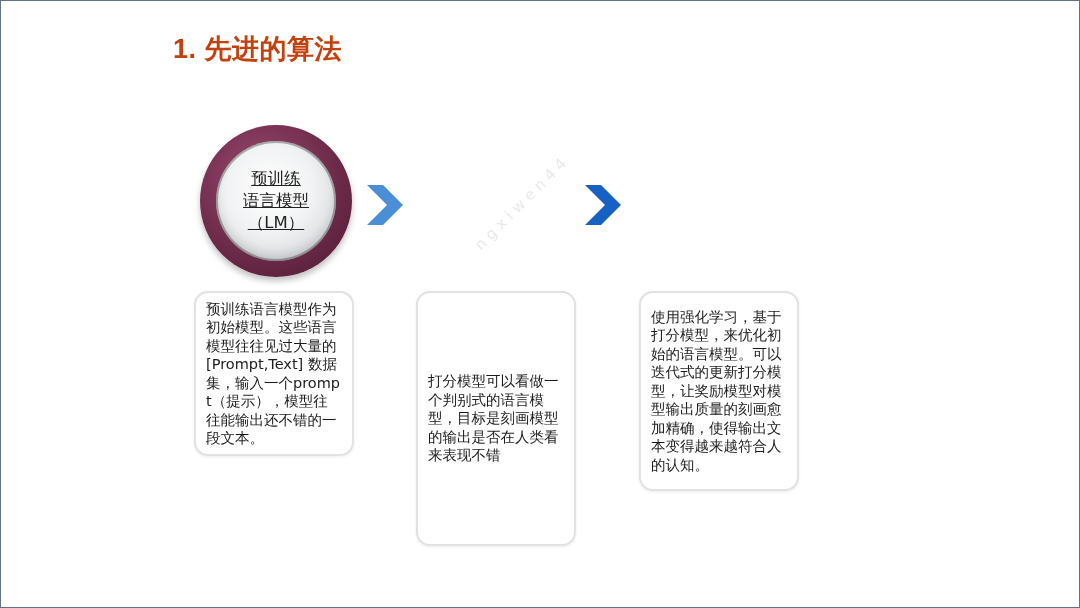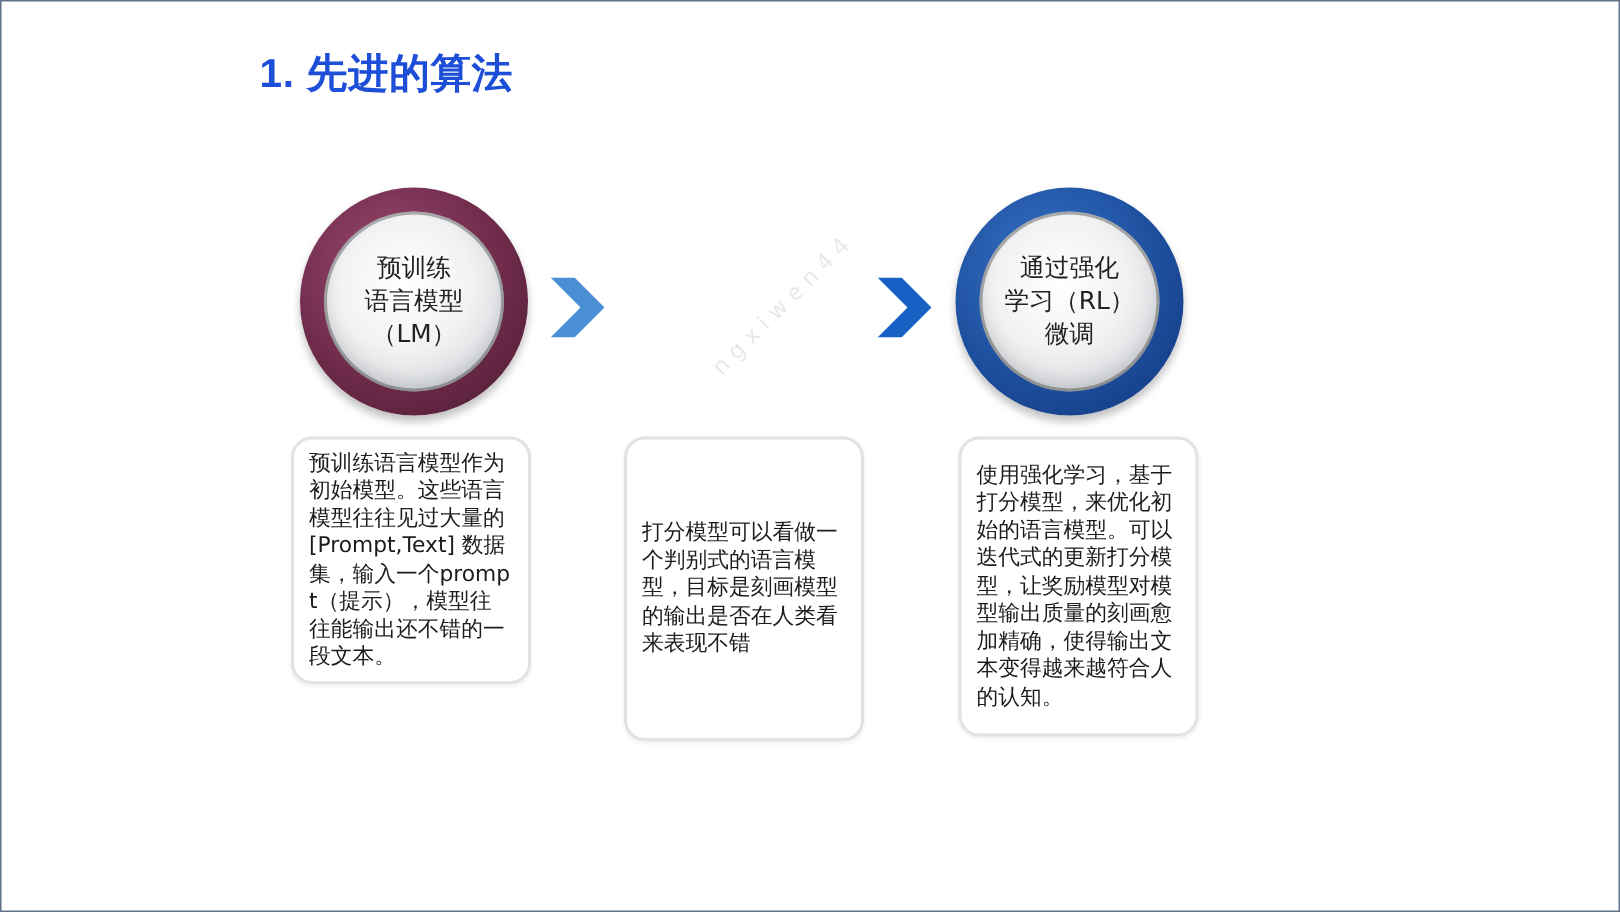--- a/index.html
+++ b/index.html
@@ -9,59 +9,60 @@
       font-family: "DejaVu Sans", "Liberation Sans", sans-serif;
     }
     .slide {
       position: relative;
       width: 1078px; height: 606px;
       border: 1px solid #5f7288;
       background: #ffffff;
     }
     .title {
       position: absolute; left: 172px; top: 30px;
-      font-size: 27px; font-weight: bold; color: #1d4ed8;
+      font-size: 27px; font-weight: bold; color: #c2410c;
       letter-spacing: 0.5px;
       font-family: "Liberation Sans", "DejaVu Sans", sans-serif;
     }
     .circle-outer {
       position: absolute; width: 152px; height: 152px; border-radius: 50%;
       box-shadow: 0 4px 6px rgba(0,0,0,0.25);
     }
     .circle-inner {
       position: absolute; left: 16px; top: 16px;
       width: 120px; height: 120px; border-radius: 50%;
       background: radial-gradient(circle at 45% 40%, #ffffff 0%, #f1f2f3 45%, #d5d8dc 80%, #b9bec4 100%);
       box-shadow: inset 0 0 0 2px rgba(40,40,40,0.35), inset 0 -6px 10px rgba(0,0,0,0.12);
       display: flex; align-items: center; justify-content: center;
     }
     .circle-text {
       text-align: center; font-size: 16.5px; line-height: 22px; color: #222;
       white-space: pre-line;
+      text-decoration: underline;
     }
     .c1 { left: 199px; top: 124px;
       background: radial-gradient(circle at 40% 35%, #9c4a72 0%, #6e2b4a 55%, #4b1a31 100%); }
     .c2 { left: 417px; top: 124px;
       background: radial-gradient(circle at 40% 35%, #8fb3dc 0%, #5b8cc2 55%, #3a6aa3 100%); }
     .c3 { left: 636px; top: 124px;
       background: radial-gradient(circle at 40% 35%, #3a74c8 0%, #1d4f9e 55%, #12367a 100%); }
     .arrow { position: absolute; width: 36px; height: 40px; }
     .a1 { left: 366px; top: 184px; }
     .a2 { left: 584px; top: 184px; }
     .card {
       position: absolute; width: 160px;
       border: 2px solid #e1e2e3; border-radius: 14px;
       background: #fff;
       box-shadow: 0 1px 3px rgba(0,0,0,0.08);
       display: flex; align-items: center; justify-content: center;
       box-sizing: border-box; padding: 10px 10px;
     }
     .card-text { font-size: 14.5px; line-height: 18.5px; color: #1c1c1c; word-break: break-all; }
     .k1 { left: 193px; top: 290px; height: 165px; }
-    .k2 { left: 415px; top: 290px; height: 203px; }
+    .k2 { left: 415px; top: 290px; height: 255px; }
     .k3 { left: 638px; top: 290px; height: 200px; }
     .watermark {
       position: absolute; left: 470px; top: 240px;
       transform: rotate(-45deg); transform-origin: left top;
       font-size: 15px; color: rgba(150,150,150,0.22); letter-spacing: 5px;
     }
   </style>
 </head>
 <body>
 
@@ -80,27 +81,20 @@
 
   <svg class="arrow a1" viewBox="0 0 36 40">
     <polygon points="0,0 16,0 36,20 16,40 0,40 20,20" fill="#4a8fd6"></polygon>
   </svg>
 
 
   <svg class="arrow a2" viewBox="0 0 36 40">
     <polygon points="0,0 16,0 36,20 16,40 0,40 20,20" fill="#1760c4"></polygon>
   </svg>
 
-  <div class="circle-outer c3">
-    <div class="circle-inner">
-      <div class="circle-text">通过强化
-学习（RL）
-微调</div>
-    </div>
-  </div>
 
   <div class="card k1">
     <div class="card-text">预训练语言模型作为初始模型。这些语言模型往往见过大量的 [Prompt,Text] 数据集，输入一个prompt（提示），模型往往能输出还不错的一段文本。</div>
   </div>
   <div class="card k2">
     <div class="card-text">打分模型可以看做一个判别式的语言模型，目标是刻画模型的输出是否在人类看来表现不错</div>
   </div>
   <div class="card k3">
     <div class="card-text">使用强化学习，基于打分模型，来优化初始的语言模型。可以迭代式的更新打分模型，让奖励模型对模型输出质量的刻画愈加精确，使得输出文本变得越来越符合人的认知。</div>
   </div>

